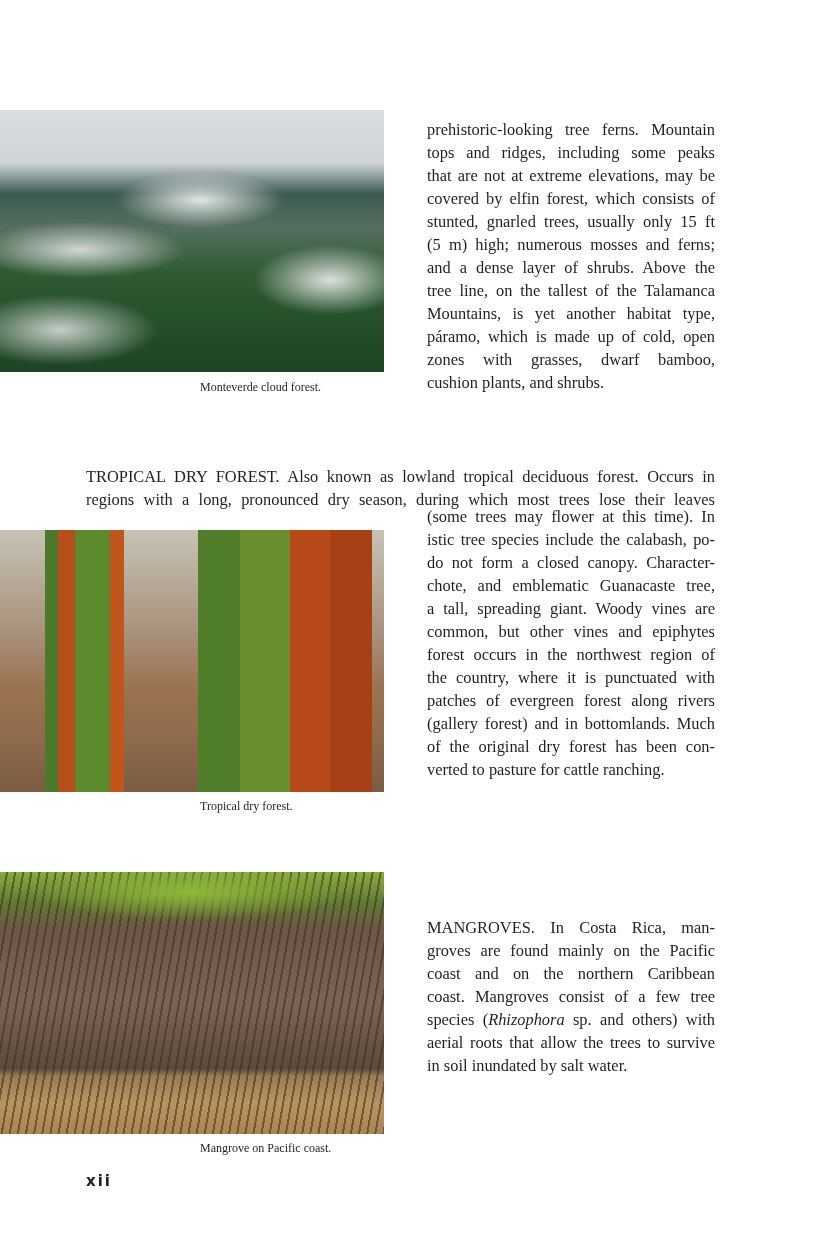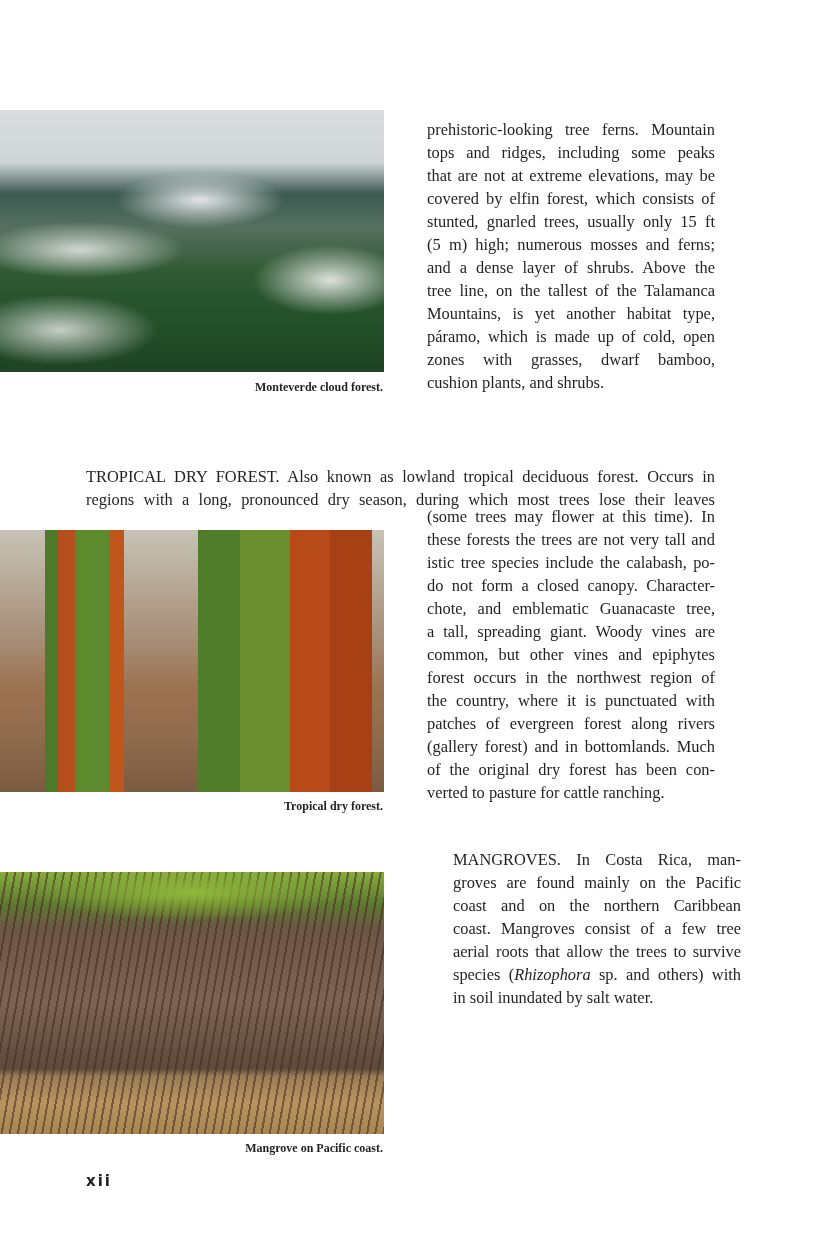--- a/index.html
+++ b/index.html
@@ -2,21 +2,21 @@
 <html><head>
 <meta charset="utf-8">
 <style>
   html, body { margin: 0; padding: 0; }
   body {
     width: 822px; height: 1254px; background: #ffffff; position: relative; overflow: hidden;
     font-family: "Liberation Serif", "DejaVu Serif", serif; color: #231f20;
   }
   .photo { position: absolute; left: 0; overflow: hidden; }
   .caption {
-    position: absolute; font-size: 12px; text-align: right; color: #231f20; font-weight: bold;
+    position: absolute; font-size: 12px; text-align: left; color: #231f20;
   }
   .col {
     position: absolute; left: 427px; width: 288px;
     font-size: 16.4px; line-height: 23px; text-align: justify; hyphens: manual;
   }
   .full {
     position: absolute; left: 86px; width: 629px;
     font-size: 16.4px; line-height: 23px; text-align: justify;
   }
   .folio {
@@ -70,44 +70,43 @@
 <div class="full" style="top:465px; text-align-last:justify;">
   <span>TROPICAL DRY FOREST.</span>
   <span>Also known as lowland tropical deciduous forest. Occurs in regions with a long, pronounced dry season, during which most trees lose their leaves</span>
 </div>
 
 <div class="photo" id="p2"></div>
 <div class="caption" style="top:799px; left:200px; width:183px;">Tropical dry forest.</div>
 
 <div class="col" style="top:505px;">
   <div style="text-align-last:justify">(some trees may flower at this time). In</div>
-  <div style="text-align-last:justify">these forests the trees are not very tall and</div>
   <div style="text-align-last:justify">istic tree species include the calabash, po-</div>
   <div style="text-align-last:justify">do not form a closed canopy. Character-</div>
   <div style="text-align-last:justify">chote, and emblematic Guanacaste tree,</div>
   <div style="text-align-last:justify">a tall, spreading giant. Woody vines are</div>
   <div style="text-align-last:justify">common, but other vines and epiphytes</div>
   <div style="text-align-last:justify">forest occurs in the northwest region of</div>
   <div style="text-align-last:justify">the country, where it is punctuated with</div>
   <div style="text-align-last:justify">patches of evergreen forest along rivers</div>
   <div style="text-align-last:justify">(gallery forest) and in bottomlands. Much</div>
   <div style="text-align-last:justify">of the original dry forest has been con-</div>
   <div>verted to pasture for cattle ranching.</div>
 </div>
 
 <div class="photo" id="p3"></div>
 <div class="caption" style="top:1141px; left:200px; width:183px;">Mangrove on Pacific coast.</div>
 
-<div class="col" style="top:848px;margin-left:26px;">
+<div class="col" style="top:916px;">
   <div style="text-align-last:justify">
     <span>MANGROVES.</span><span> In Costa Rica, man-</span>
   </div>
   <div style="text-align-last:justify">groves are found mainly on the Pacific</div>
   <div style="text-align-last:justify">coast and on the northern Caribbean</div>
   <div style="text-align-last:justify">coast. Mangroves consist of a few tree</div>
-  <div style="text-align-last:justify">aerial roots that allow the trees to survive</div>
   <div style="text-align-last:justify">
     <span>species (</span><i>Rhizophora</i><span> sp. and others) with</span>
   </div>
+  <div style="text-align-last:justify">aerial roots that allow the trees to survive</div>
   <div>in soil inundated by salt water.</div>
 </div>
 
 <div class="folio">xii</div>
 
 </body></html>

